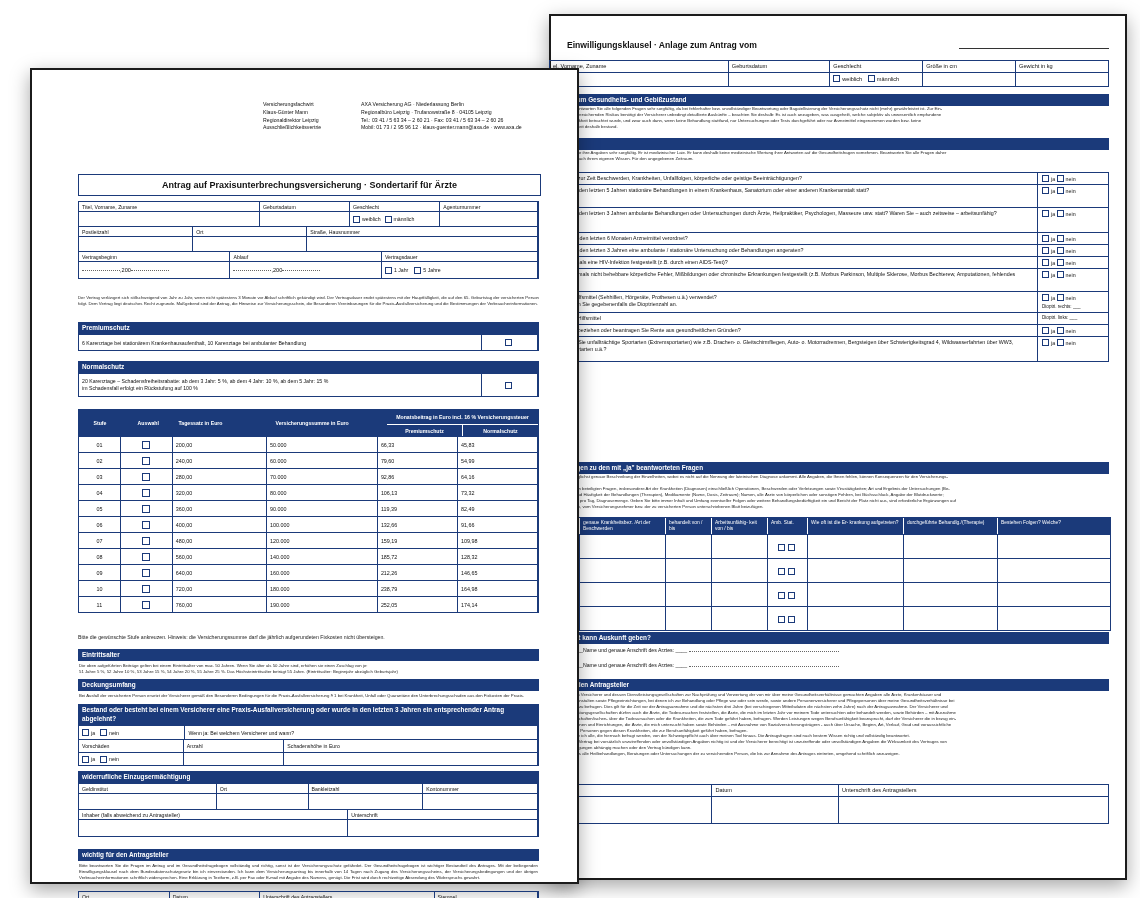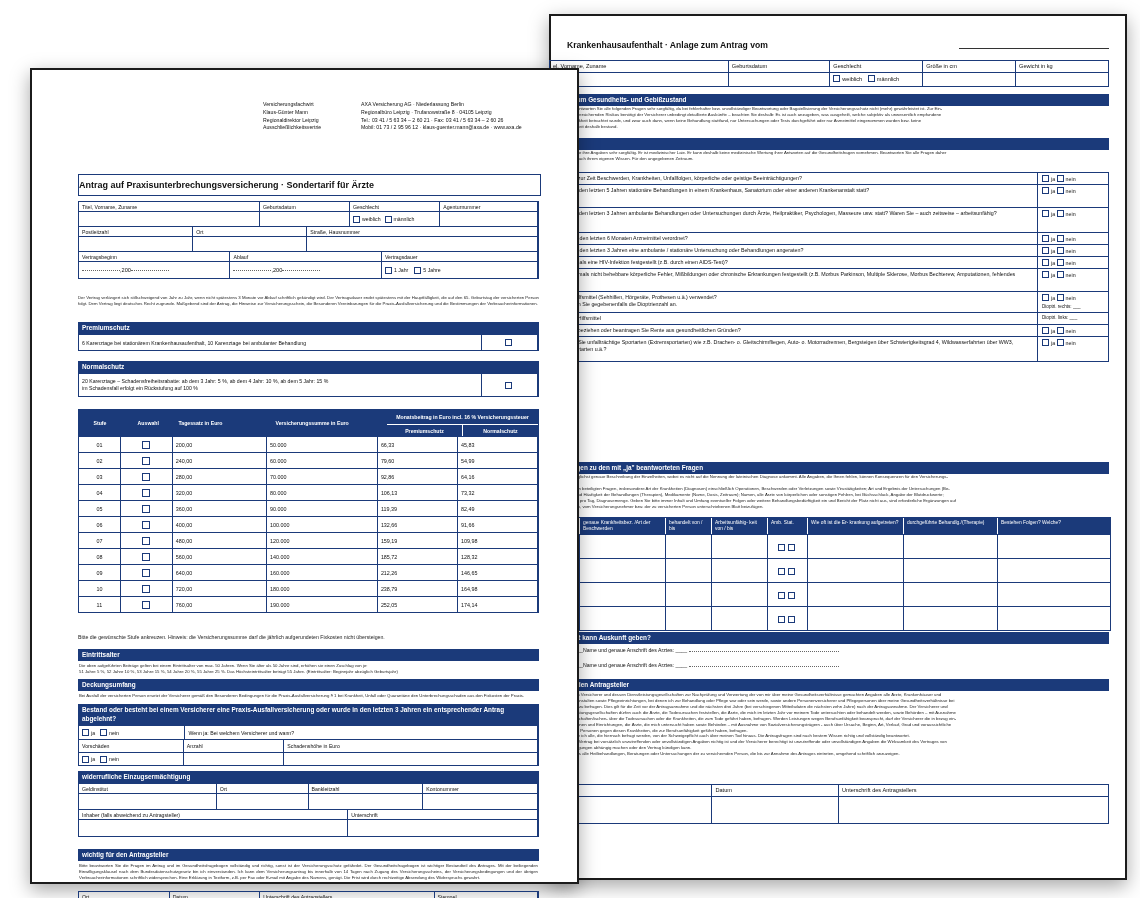--- a/index.html
+++ b/index.html
@@ -34,21 +34,21 @@
   
   #logo{position:absolute;left:37px;top:20px;width:88px;height:50px;border:1px solid #14306b;background:#fff;overflow:hidden;}
   #logo .lbar{position:absolute;left:0;top:0;width:100%;height:7px;background:#c8102e;}
   #logo .axa{position:absolute;left:8px;top:12px;font-size:21px;font-weight:bold;color:#14306b;letter-spacing:.5px;font-family:"Liberation Sans",sans-serif;}
   #logo .tick{position:absolute;left:8px;top:34px;width:70px;height:10px;}
   .addr{position:absolute;font-size:5.2px;line-height:1.5;color:#111;}
   #addr1{left:222px;top:22px;width:96px;}
   #addr2{left:320px;top:22px;width:200px;}
 
   .title{position:absolute;left:37px;top:95px;width:461px;border:1px solid #1b3a7a;}
-  .title .t{font-size:9px;font-weight:bold;text-align:left;padding:5px 0;color:#111;}
+  .title .t{font-size:9px;font-weight:bold;text-align:center;padding:5px 0;color:#111;}
 
   .fblock{position:absolute;left:37px;width:461px;}
 
   .tbl{border-left:1px solid #1b3a7a;border-top:1px solid #1b3a7a;}
   .tr{display:flex;border-bottom:1px solid #1b3a7a;}
   .td{border-right:1px solid #1b3a7a;box-sizing:border-box;padding:1.5px 3px;font-size:5.2px;display:flex;align-items:center;}
   .td.c{justify-content:center;}
 
   .stufe-th{background:#1b3a7a;color:#fff;font-size:5.2px;font-weight:bold;}
   .stufe-td{font-size:5.4px;}
@@ -68,21 +68,21 @@
 </style>
 </head>
 <body>
 
 <div class="stage">
 
   <div class="sheet" id="sheet-back">
     <div class="inner">
       <div class="doc" style="padding:6px 0 0 0;">
 
-        <div class="b-title" style="position:absolute;left:8px;top:16px;width:540px;">Krankenhausaufenthalt · Anlage zum Antrag vom</div>
+        <div class="b-title" style="position:absolute;left:8px;top:16px;width:540px;">Einwilligungsklausel · Anlage zum Antrag vom</div>
         <div style="position:absolute;left:400px;top:24px;width:150px;border-bottom:1px solid #333;"></div>
 
         <div style="position:absolute;left:-10px;top:36px;width:560px;">
           <div class="cellrow" style="border-top:1px solid #1b3a7a;">
             <div class="cell" style="flex:2.0">el, Vorname, Zuname</div>
             <div class="cell" style="flex:1.1">Geburtsdatum</div>
             <div class="cell" style="flex:1.0">Geschlecht</div>
             <div class="cell" style="flex:1.0">Größe in cm</div>
             <div class="cell" style="flex:1.0">Gewicht in kg</div>
           </div>

